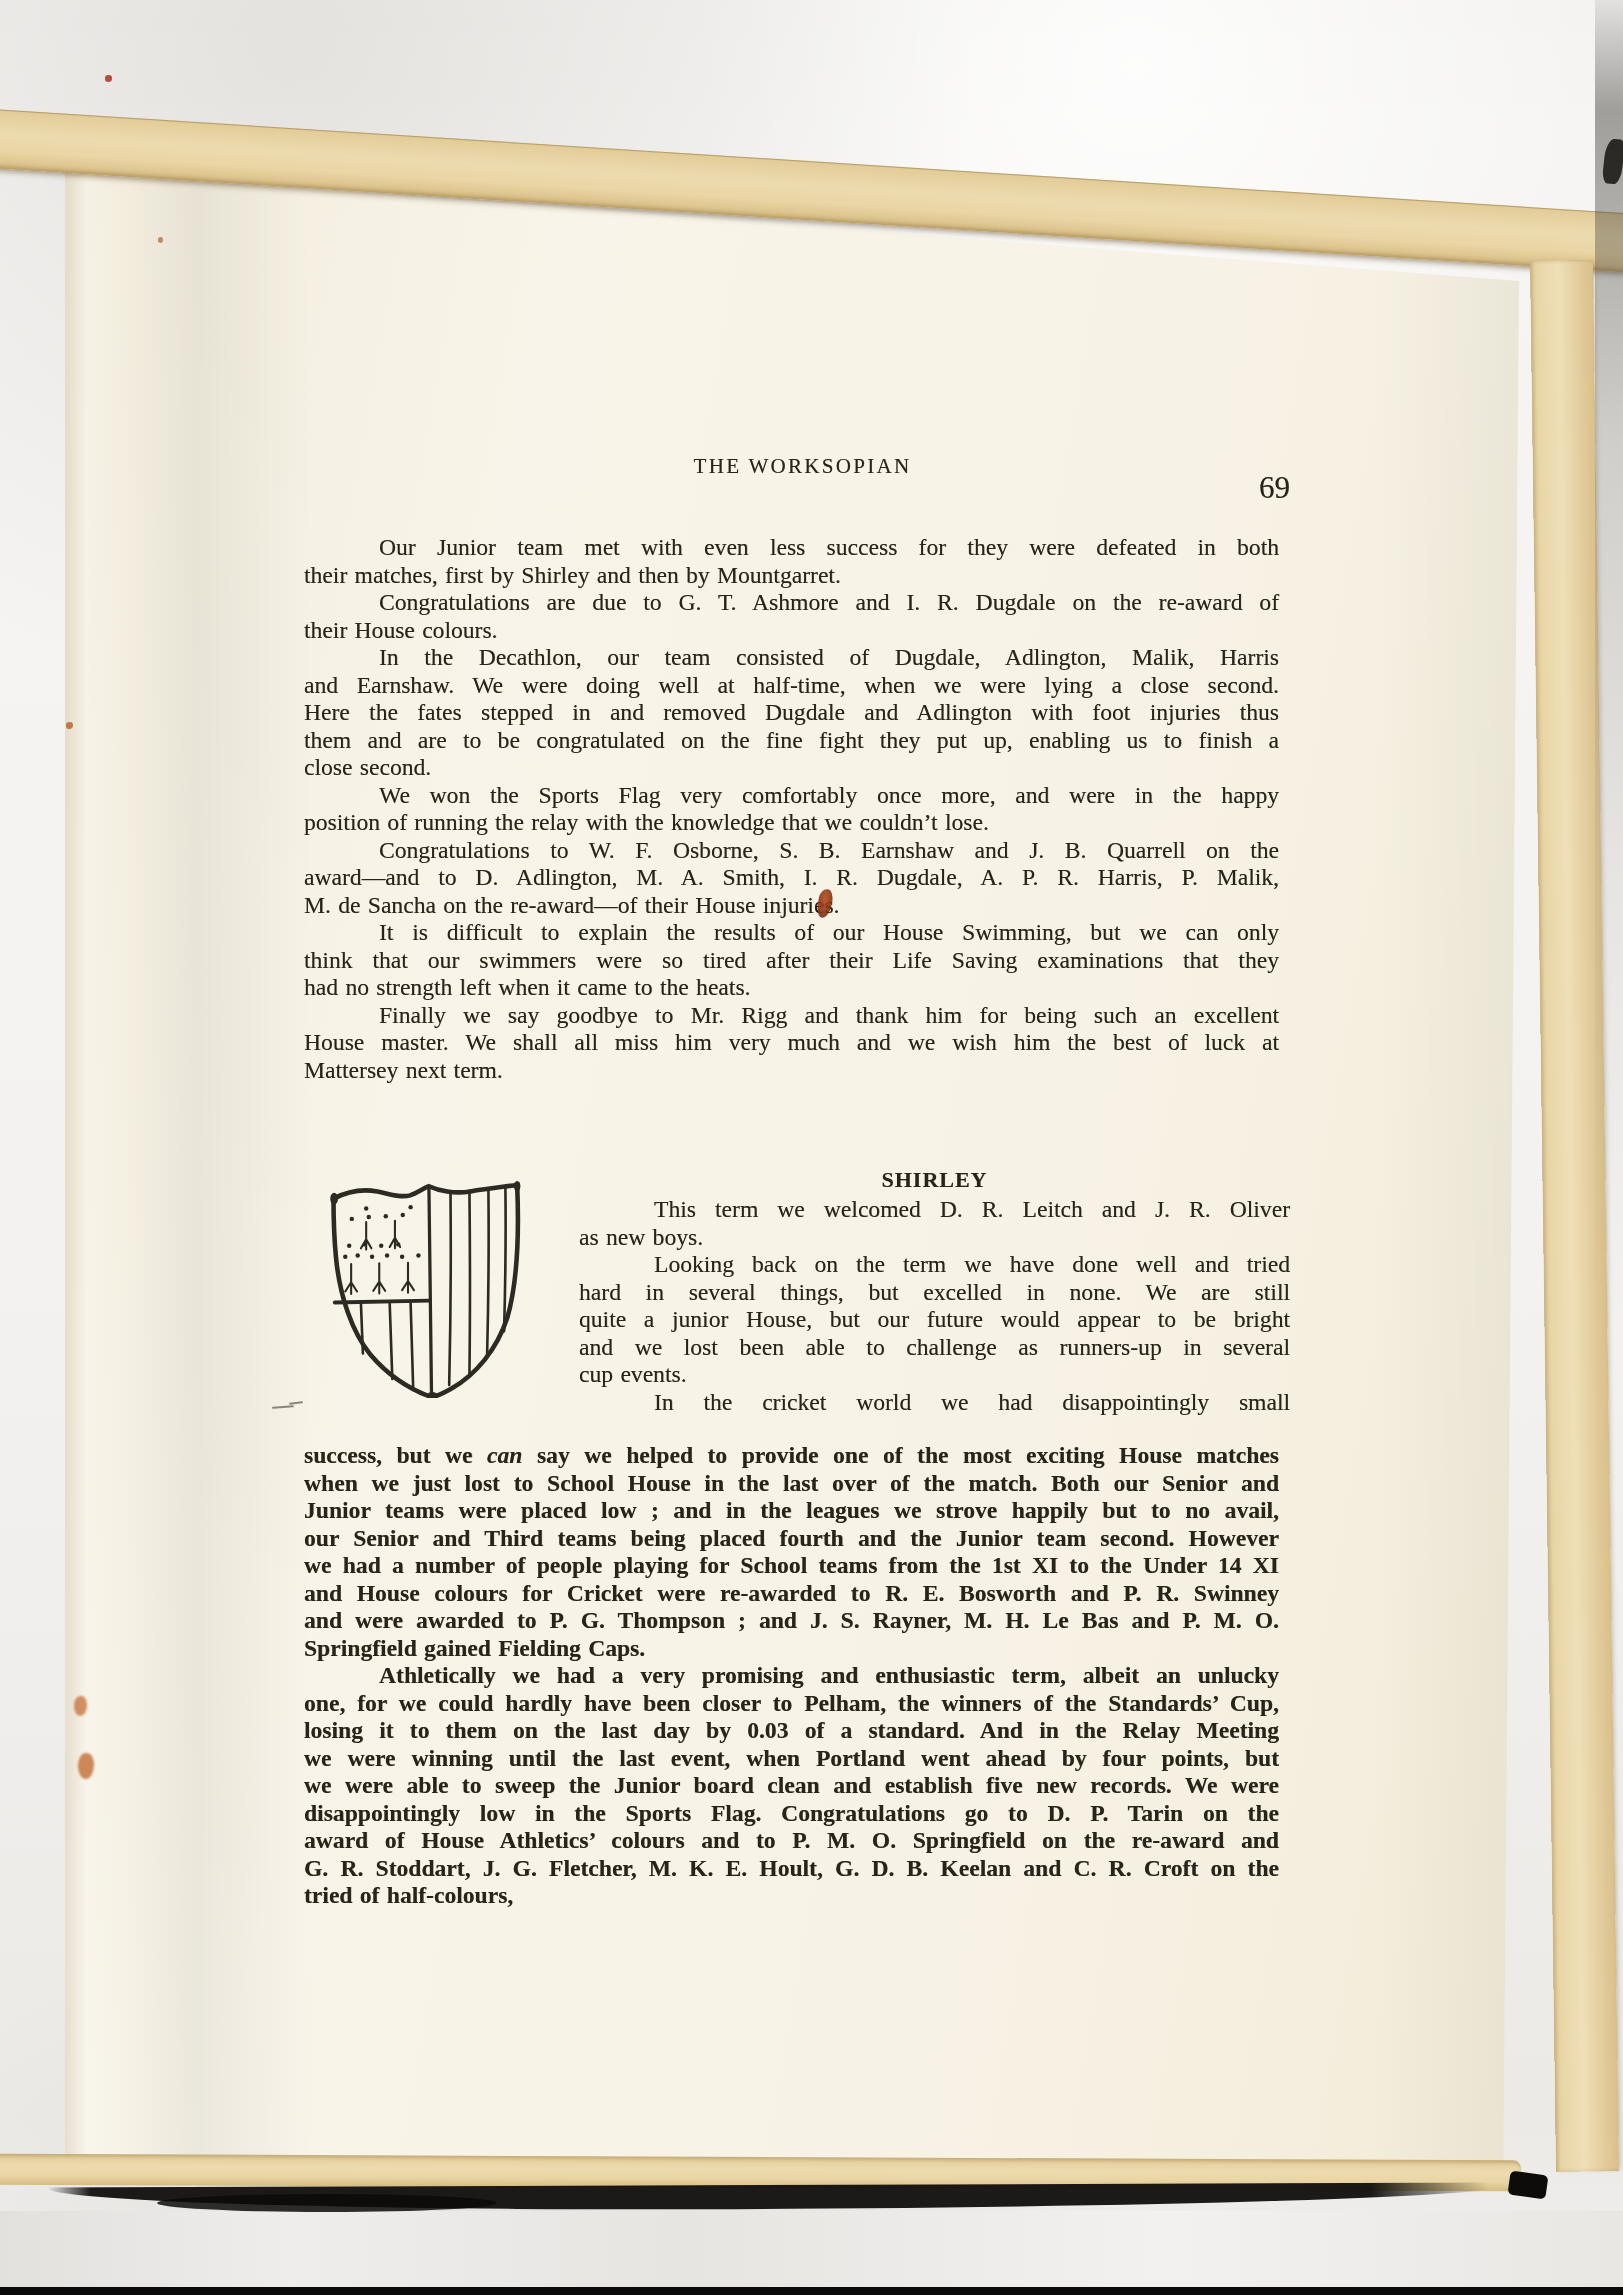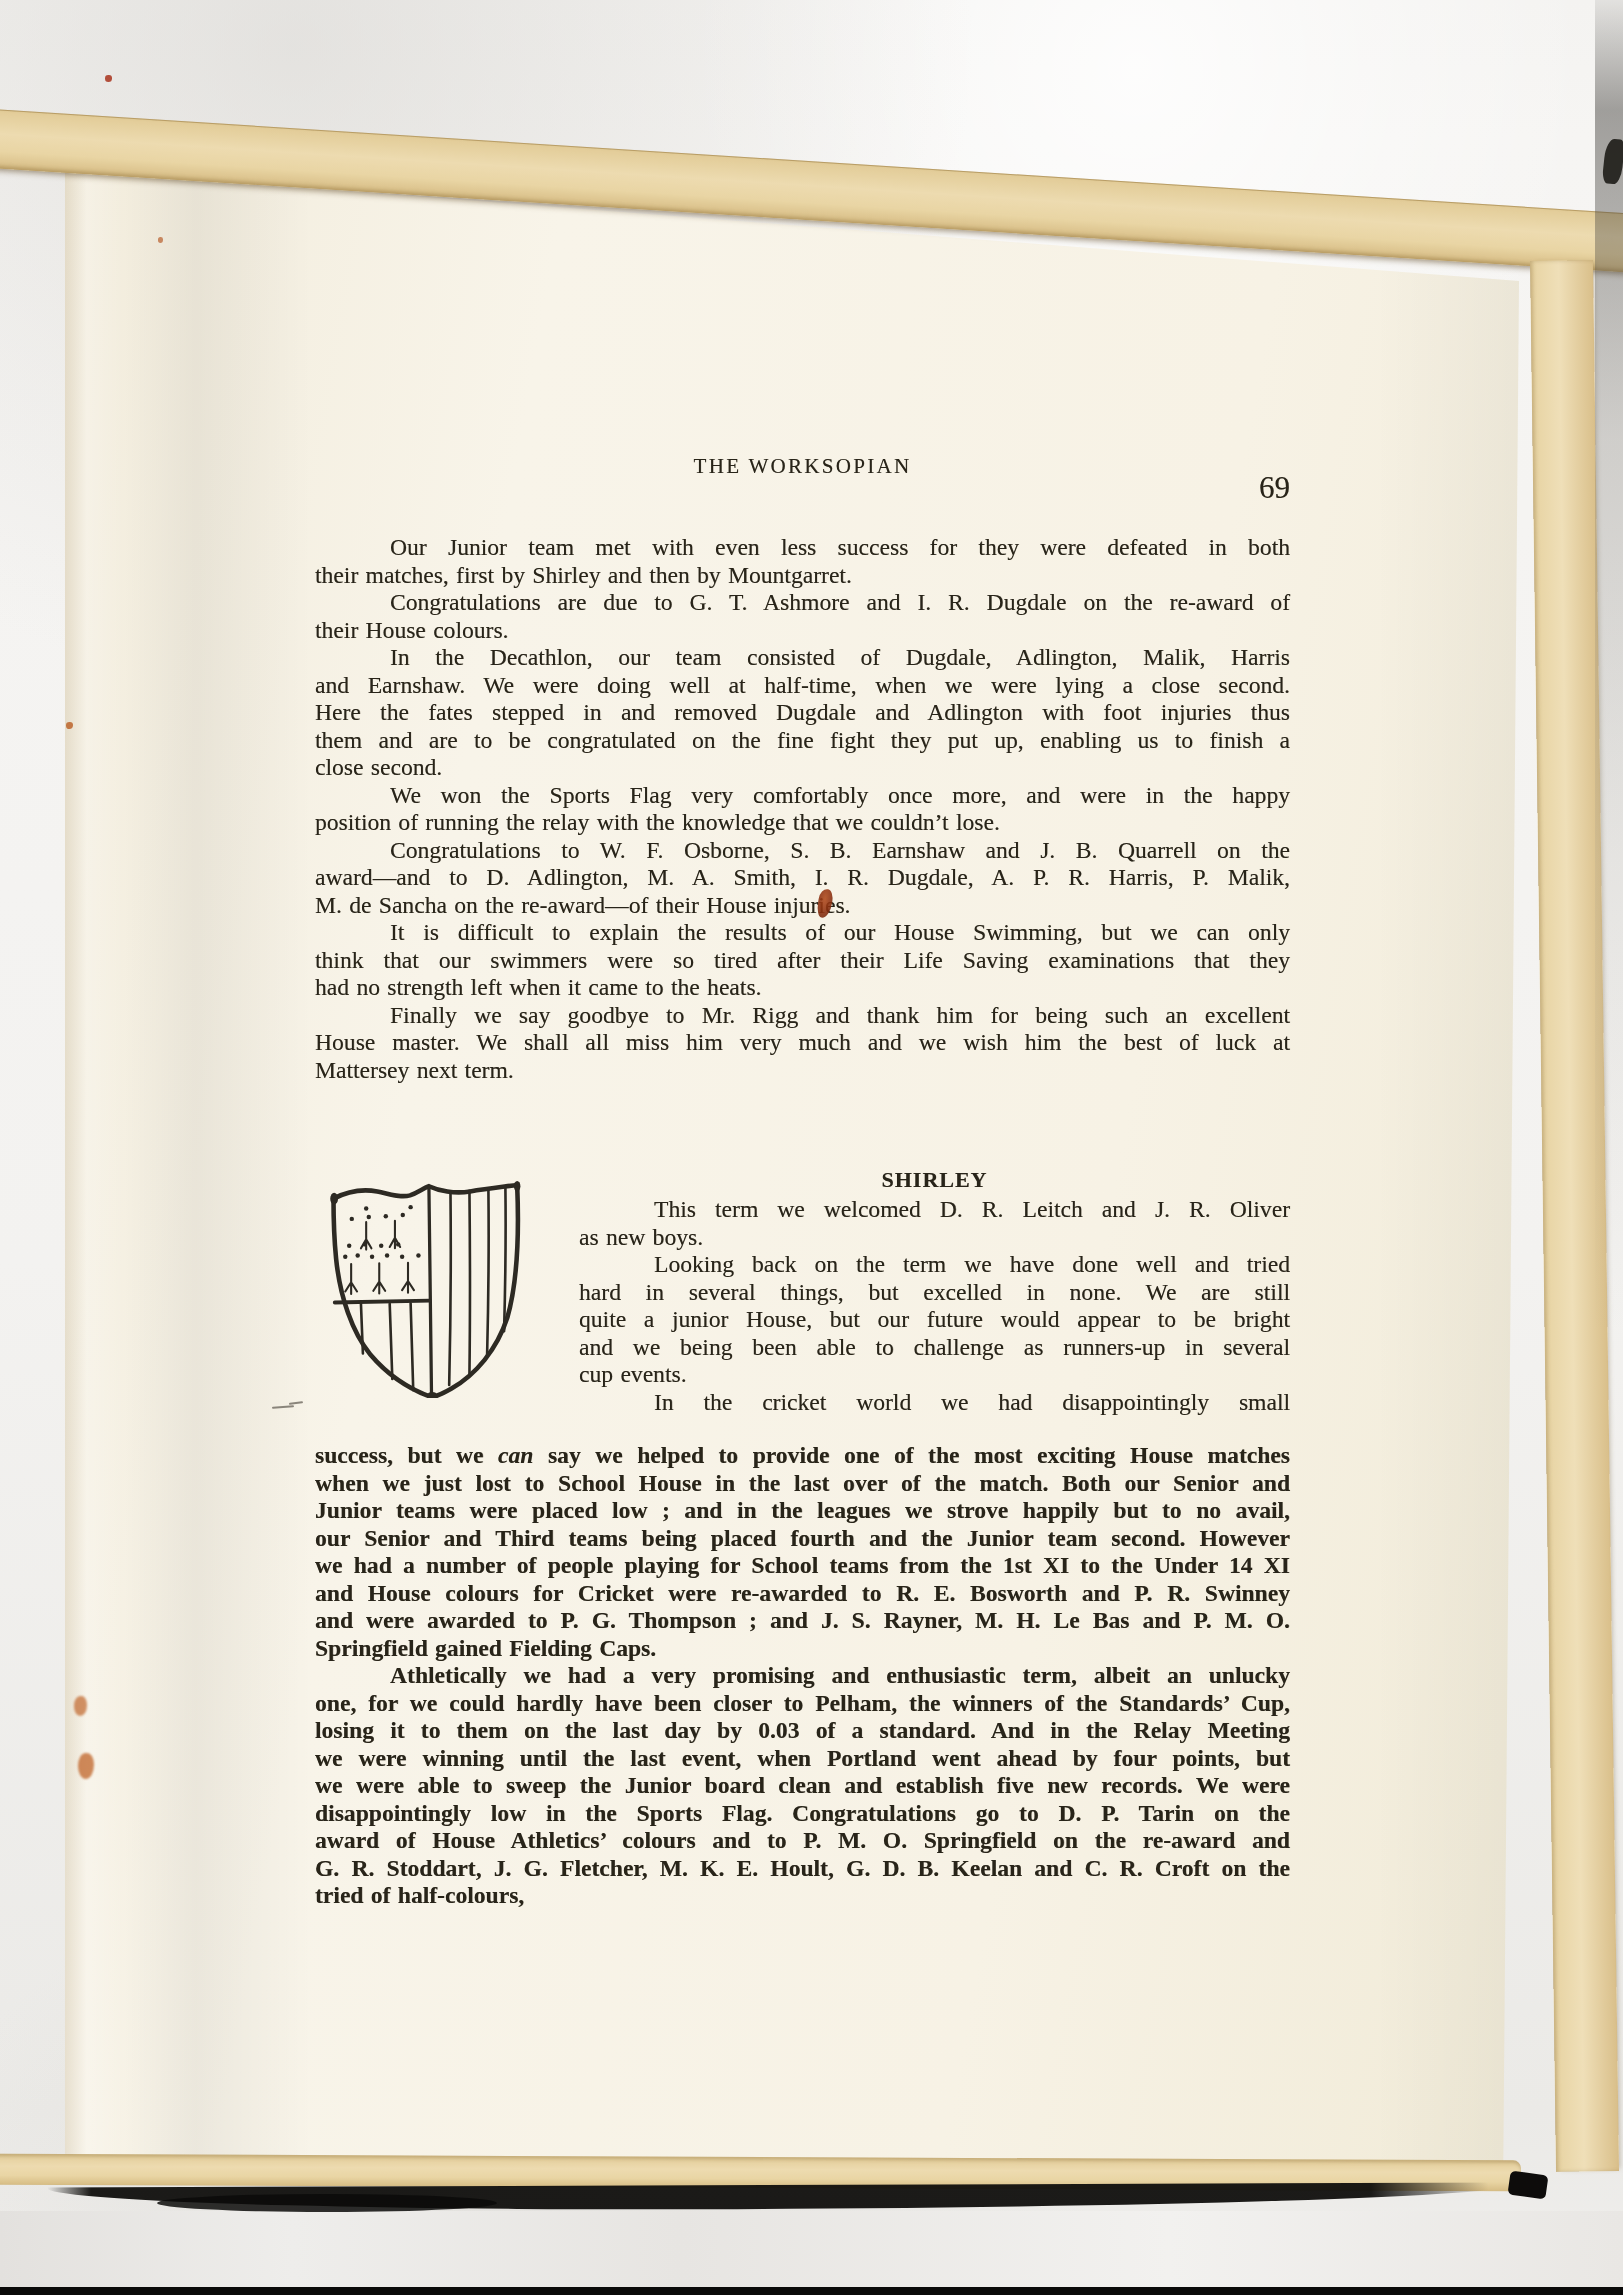--- a/index.html
+++ b/index.html
@@ -49,21 +49,21 @@
     background:linear-gradient(to bottom,rgba(70,68,63,.10) 0%,rgba(55,53,49,.45) 7%,
       rgba(110,107,101,.28) 28%,rgba(140,138,132,.14) 55%,transparent 85%);}
   .corner-wedge{position:absolute;left:1604px;top:139px;width:19px;height:45px;
     background:#15140f;border-radius:45% 25% 40% 30%;transform:rotate(6deg);opacity:.85;}
   
   .ink{color:#282419;text-shadow:0.3px 0.3px 0.5px rgba(45,38,25,.45);}
   .pg-header{position:absolute;left:250px;top:287px;width:975px;height:39px;}
   .pg-title{display:block;text-align:center;font-size:21px;letter-spacing:2.3px;
     line-height:31px;}
   .pg-num{position:absolute;right:0;top:-3.9px;font-size:31px;line-height:34px;margin-top:24px;}
-  .tcol{position:absolute;left:250px;width:975px;}
+  .tcol{position:absolute;left:239px;width:975px;}
   .body1{top:370px;}
   .body2{top:1278px;font-weight:bold;}
   .ncol{position:absolute;left:514px;top:1032px;width:711px;}
   .shirley-head{position:absolute;left:514px;top:993px;width:711px;height:30px;
     text-align:center;font-size:22px;font-weight:700;letter-spacing:1px;line-height:30px;margin-top:8px;}
   .tl{height:27.5px;line-height:27.5px;font-size:23.6px;word-spacing:.06em;
     text-align:justify;text-align-last:justify;white-space:nowrap;}
   .tl.left{text-align:left;text-align-last:left;white-space:normal;}
   .tl.ind{text-indent:75px;}
   .tl i{font-style:italic;}
@@ -162,21 +162,21 @@
       <span style="left:0;top:3.9px;width:22px;transform:rotate(-4deg);"></span>
       <span style="left:17px;top:0;width:14.4px;transform:rotate(-7deg);"></span>
     </div>
 
     <div class="ncol">
         <div class="tl ind">This term we welcomed D. R. Leitch and J. R. Oliver</div>
         <div class="tl left">as new boys.</div>
         <div class="tl ind">Looking back on the term we have done well and tried</div>
         <div class="tl">hard in several things, but excelled in none.  We are still</div>
         <div class="tl">quite a junior House, but our future would appear to be bright</div>
-        <div class="tl">and we being been able to challenge as runners-up in several</div>
+        <div class="tl">and we lost been able to challenge as runners-up in several</div>
         <div class="tl left">cup events.</div>
         <div class="tl ind">In the cricket world we had disappointingly small</div>
       </div>
 
     <div class="tcol body2">
         <div class="tl">success, but we <i>can</i> say we helped to provide one of the most exciting House matches</div>
         <div class="tl">when we just lost to School House in the last over of the match.  Both our Senior and</div>
         <div class="tl">Junior teams were placed low ; and in the leagues we strove happily but to no avail,</div>
         <div class="tl">our Senior and Third teams being placed fourth and the Junior team second.  However</div>
         <div class="tl">we had a number of people playing for School teams from the 1st XI to the Under 14 XI</div>

